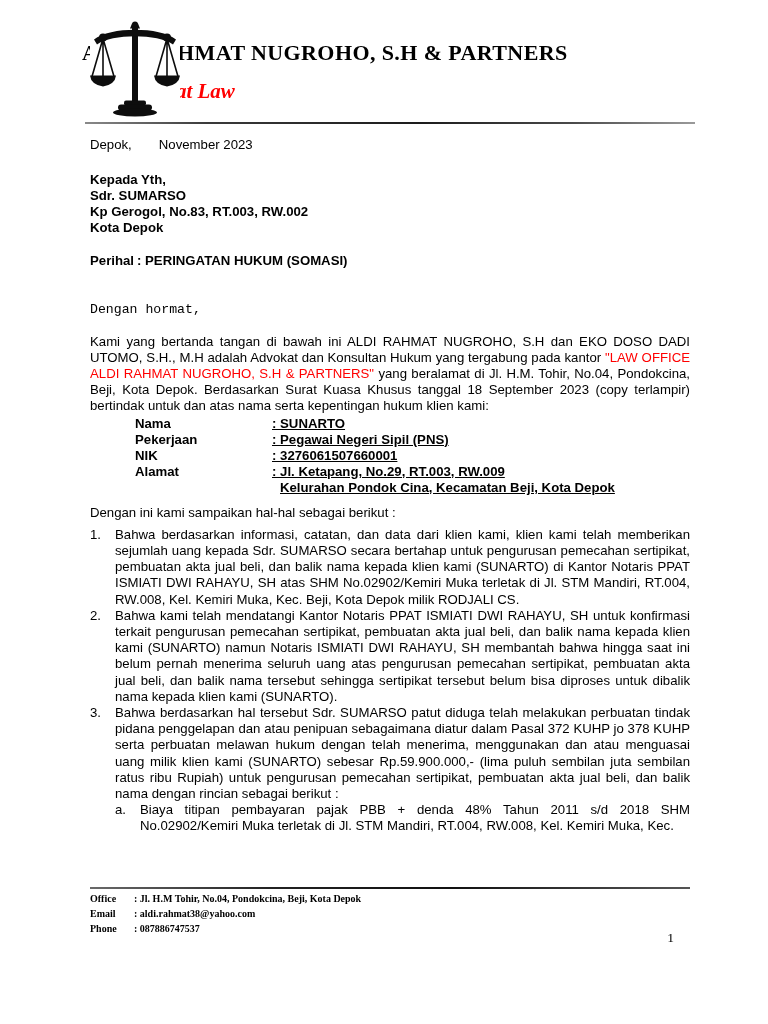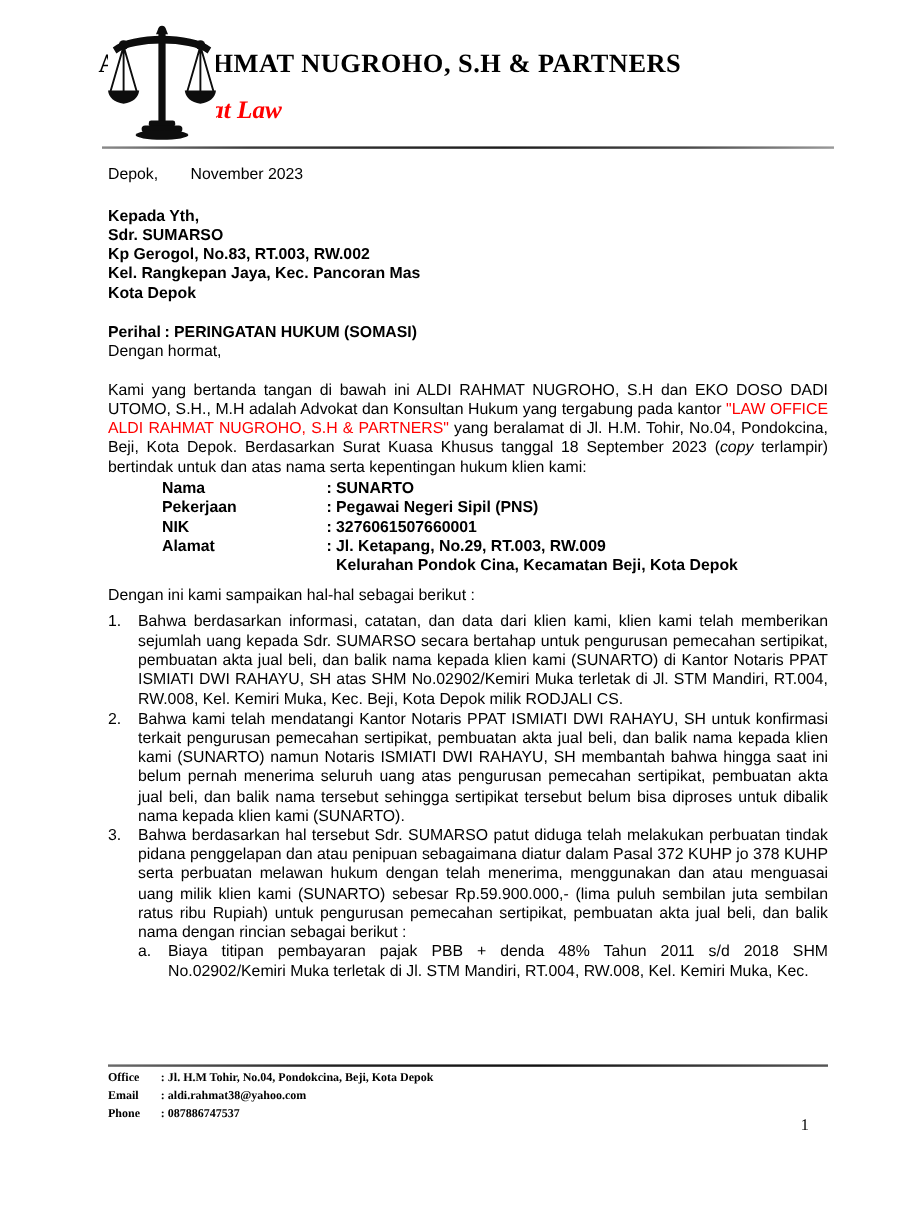--- a/index.html
+++ b/index.html
@@ -36,35 +36,35 @@
   
   .content{
     position:absolute;left:90px;top:124px;width:600px;
     font-size:13.2px;line-height:16.2px;
   }
   .date-line{margin-top:13px;}
   .date-gap{display:inline-block;width:27px;}
   .recipient{margin-top:19px;font-weight:bold;line-height:16px;}
   .subject{margin-top:17px;font-weight:bold;}
   .subject-label{display:inline-block;width:47px;}
-  .salutation{}
+  .salutation{margin-top:33px;font-family:Liberation Mono, monospace;}
   .intro{margin-top:15px;text-align:justify;}
   .client{margin-top:1px;margin-left:45px;font-weight:bold;line-height:16px;}
   .crow{display:flex;}
   .clabel{width:137px;flex:none;}
-  .cvalue{flex:1;}
+  .cvalue{flex:1;text-decoration:underline;}
   .ccont{padding-left:8px;}
   .leadin{margin-top:9px;}
   .points{margin-top:6px;}
   .point{display:flex;}
   .pnum{width:25px;flex:none;}
   .ptext{flex:1;text-align:justify;}
   .subpoint{display:flex;margin-left:25px;}
   .b{font-weight:normal;}
-  .i{font-style:italic;}
+  .i{}
   .red{color:#ff0000;}
   
   .footer-rule{
     position:absolute;left:90px;top:887px;width:600px;height:2px;
     background:linear-gradient(90deg,#6a6a6a,#222 30%,#111 60%,#555);
   }
   .footer{
     position:absolute;left:90px;top:891px;width:600px;
     font-family:"Liberation Serif", serif;
     font-weight:bold;font-size:10px;line-height:15px;
@@ -110,21 +110,20 @@
   <div class="header-rule"></div>
 
   <div class="content">
 
     <div class="date-line"><span>Depok,</span><span class="date-gap"></span><span>November 2023</span></div>
 
     <div class="recipient">
       <div>Kepada Yth,</div>
       <div>Sdr. SUMARSO</div>
       <div>Kp Gerogol, No.83, RT.003, RW.002</div>
-      <div>Kel. Rangkepan Jaya, Kec. Pancoran Mas</div>
       <div>Kota Depok</div>
     </div>
 
     <div class="subject"><span class="subject-label">Perihal</span><span>: PERINGATAN HUKUM (SOMASI)</span></div>
 
     <div class="salutation">Dengan hormat,</div>
 
     <div class="intro"><span>Kami yang bertanda tangan di bawah ini </span><span class="b">ALDI RAHMAT NUGROHO, S.H</span><span> dan </span><span class="b">EKO DOSO DADI UTOMO, S.H., M.H</span><span> adalah Advokat dan Konsultan Hukum yang tergabung pada kantor </span><span class="b red">"LAW OFFICE ALDI RAHMAT NUGROHO, S.H &amp; PARTNERS"</span><span> yang beralamat di Jl. H.M. Tohir, No.04, Pondokcina, Beji, Kota Depok. Berdasarkan Surat Kuasa Khusus tanggal 18 September 2023 (</span><span class="i">copy</span><span> terlampir) bertindak untuk dan atas nama serta kepentingan hukum klien kami:</span></div>
 
     <div class="client">

